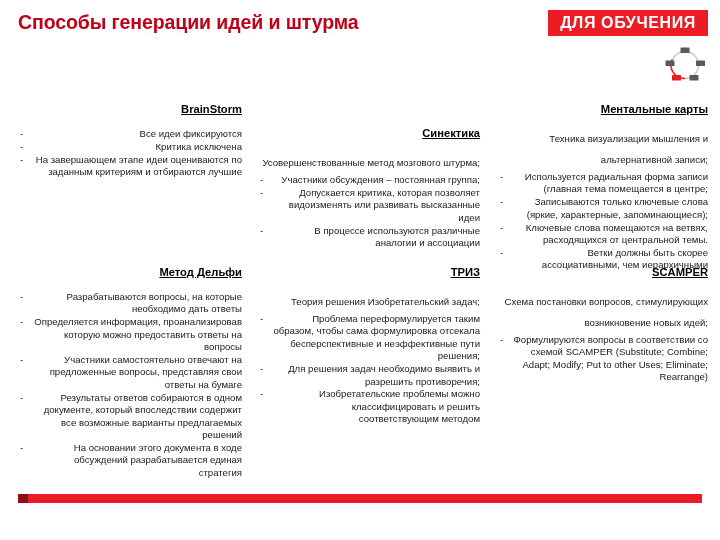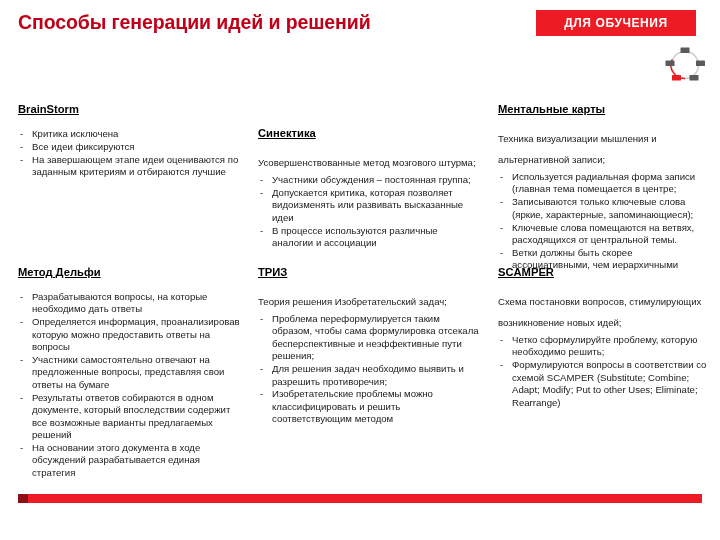--- a/index.html
+++ b/index.html
@@ -53,27 +53,27 @@
     top: 44px;
     width: 530px;
     font-size: 12.6px;
     font-weight: bold;
     color: #3B3B50;
     line-height: 17.5px;
   }
 
   .badge {
     position: absolute;
-    right: 24px;
+    right: 12px;
     top: 10px;
     min-width: 160px;
     height: 26px;
     background: #ED1C24;
     color: #ffffff;
-    font-size: 12px;
+    font-size: 16px;
     font-weight: bold;
     letter-spacing: 0.6px;
     display: flex;
     align-items: center;
     justify-content: center;
     padding: 0 4px;
     box-sizing: border-box;
   }
 
   .logo-mark {
@@ -84,20 +84,21 @@
     height: 40px;
   }
 
   
   .grid {
     position: absolute;
     left: 0;
     top: 100px;
     width: 576px;
     height: 390px;
+    text-align: right;
   }
 
   .card {
     position: absolute;
     box-sizing: border-box;
   }
 
   .card-title {
     font-size: 11.2px;
     font-weight: bold;
@@ -168,21 +169,21 @@
     background: #8E0F14;
   }
 </style>
 </head>
 <body>
 
 <div class="slide">
 
   <div class="header">
 
-    <div class="slide-title">Способы генерации идей и решений</div>
+    <div class="slide-title">Способы генерации идей и штурма</div>
 
 
     <div class="badge">ДЛЯ ОБУЧЕНИЯ</div>
 
     <div class="logo-mark">
       <svg viewBox="0 0 42 40" width="42" height="40" aria-hidden="true">
         <circle cx="21" cy="20" r="13.5" fill="none" stroke="#C9C9C9" stroke-width="1.4"></circle>
         <path d="M21 33.5 A13.5 13.5 0 0 1 8.2 14.2" fill="none" stroke="#ED1C24" stroke-width="1.4"></path>
         <rect x="16.5" y="2.5" width="9" height="5.5" rx="0.6" fill="#5A5A5A"></rect>
         <rect x="32" y="15.5" width="9" height="5.5" rx="0.6" fill="#5A5A5A"></rect>
@@ -191,22 +192,22 @@
         <rect x="8" y="30" width="9" height="5.5" rx="0.6" fill="#ED1C24"></rect>
       </svg>
     </div>
   </div>
 
   <div class="grid">
 
     <div class="card col-1 row-1">
       <div class="card-title">BrainStorm</div>
       <ul class="bullets">
+        <li>Все идеи фиксируются</li>
         <li>Критика исключена</li>
-        <li>Все идеи фиксируются</li>
         <li>На завершающем этапе идеи оцениваются по заданным критериям и отбираются лучшие</li>
       </ul>
     </div>
 
     <div class="card col-2 row-1">
       <div class="card-title offset-low">Синектика</div>
       <p class="card-lead">Усовершенствованные метод мозгового штурма;</p>
       <ul class="bullets">
         <li>Участники обсуждения – постоянная группа;</li>
         <li>Допускается критика, которая позволяет видоизменять или развивать высказанные идеи</li>
@@ -243,21 +244,20 @@
         <li>Проблема переформулируется таким образом, чтобы сама формулировка отсекала бесперспективные и неэффективные пути решения;</li>
         <li>Для решения задач необходимо выявить и разрешить противоречия;</li>
         <li>Изобретательские проблемы можно классифицировать и решить соответствующим методом</li>
       </ul>
     </div>
 
     <div class="card col-3 row-2">
       <div class="card-title">SCAMPER</div>
       <p class="card-lead">Схема постановки вопросов, стимулирующих возникновение новых идей;</p>
       <ul class="bullets">
-        <li>Четко сформулируйте проблему, которую необходимо решить;</li>
         <li>Формулируются вопросы в соответствии со схемой SCAMPER (Substitute; Combine; Adapt; Modify; Put to other Uses; Eliminate; Rearrange)</li>
       </ul>
     </div>
 
   </div>
 
   <div class="footer-rule"></div>
 
 </div>
 

